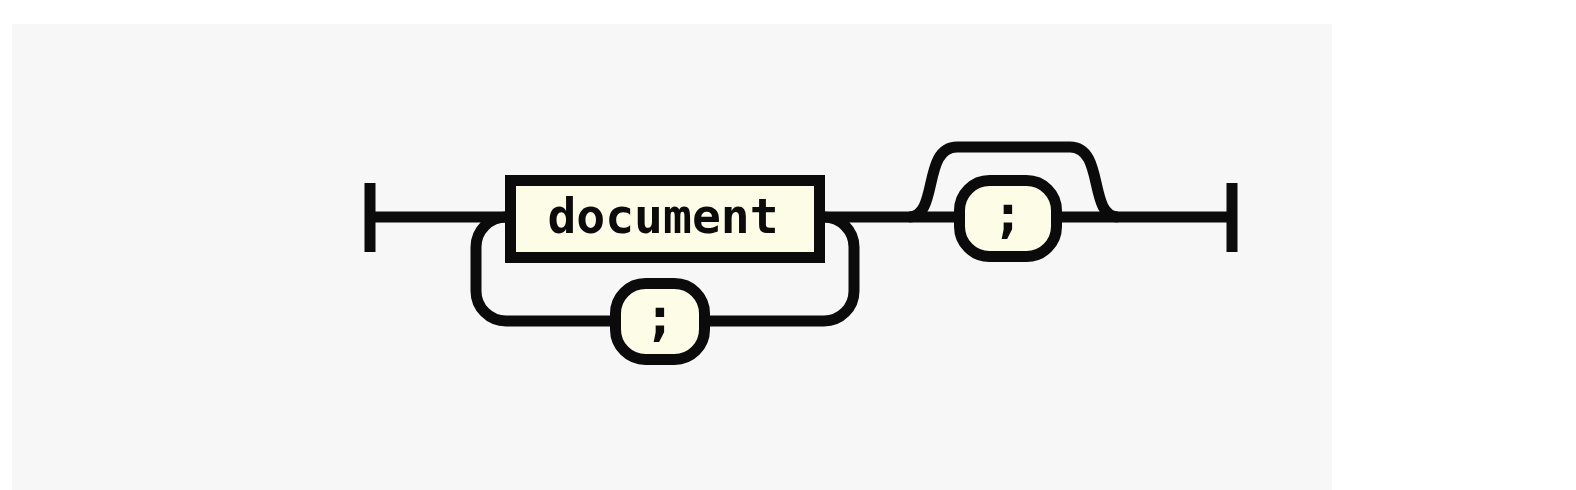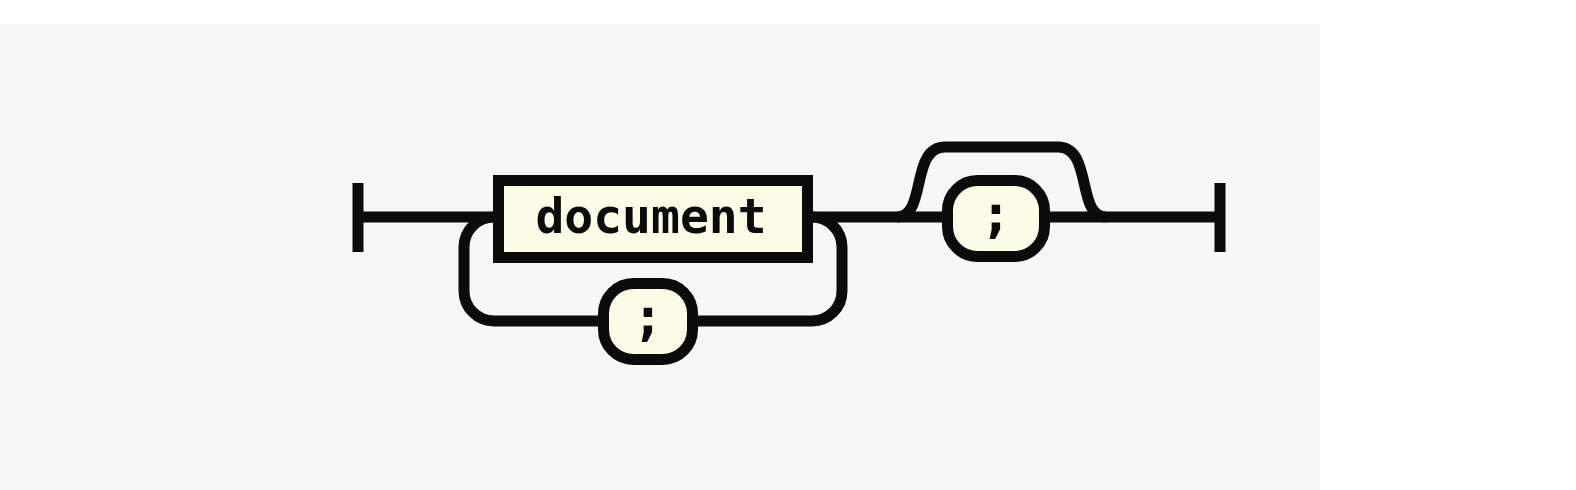--- a/index.html
+++ b/index.html
@@ -10,21 +10,21 @@
     --text_color:#0b0b0b;
   }
   html,body{margin:0;padding:0;}
   body{
     width:1576px;height:490px;
     background:var(--top_strip_bg);
     font-family:"DejaVu Sans Mono","Liberation Mono",monospace;
     overflow:hidden;
   }
   .canvas-area{
-    position:absolute;left:0;top:24px;width:1320px;height:466px;
+    position:absolute;left:12px;top:24px;width:1320px;height:466px;
     background:var(--page_bg);
   }
   .top-strip{
     position:absolute;left:0;top:0;width:1576px;height:24px;
     background:var(--top_strip_bg);
   }
   svg{display:block;position:absolute;left:0;top:0;}
   .rr-line{
     fill:none;
     stroke:var(--line_color);

